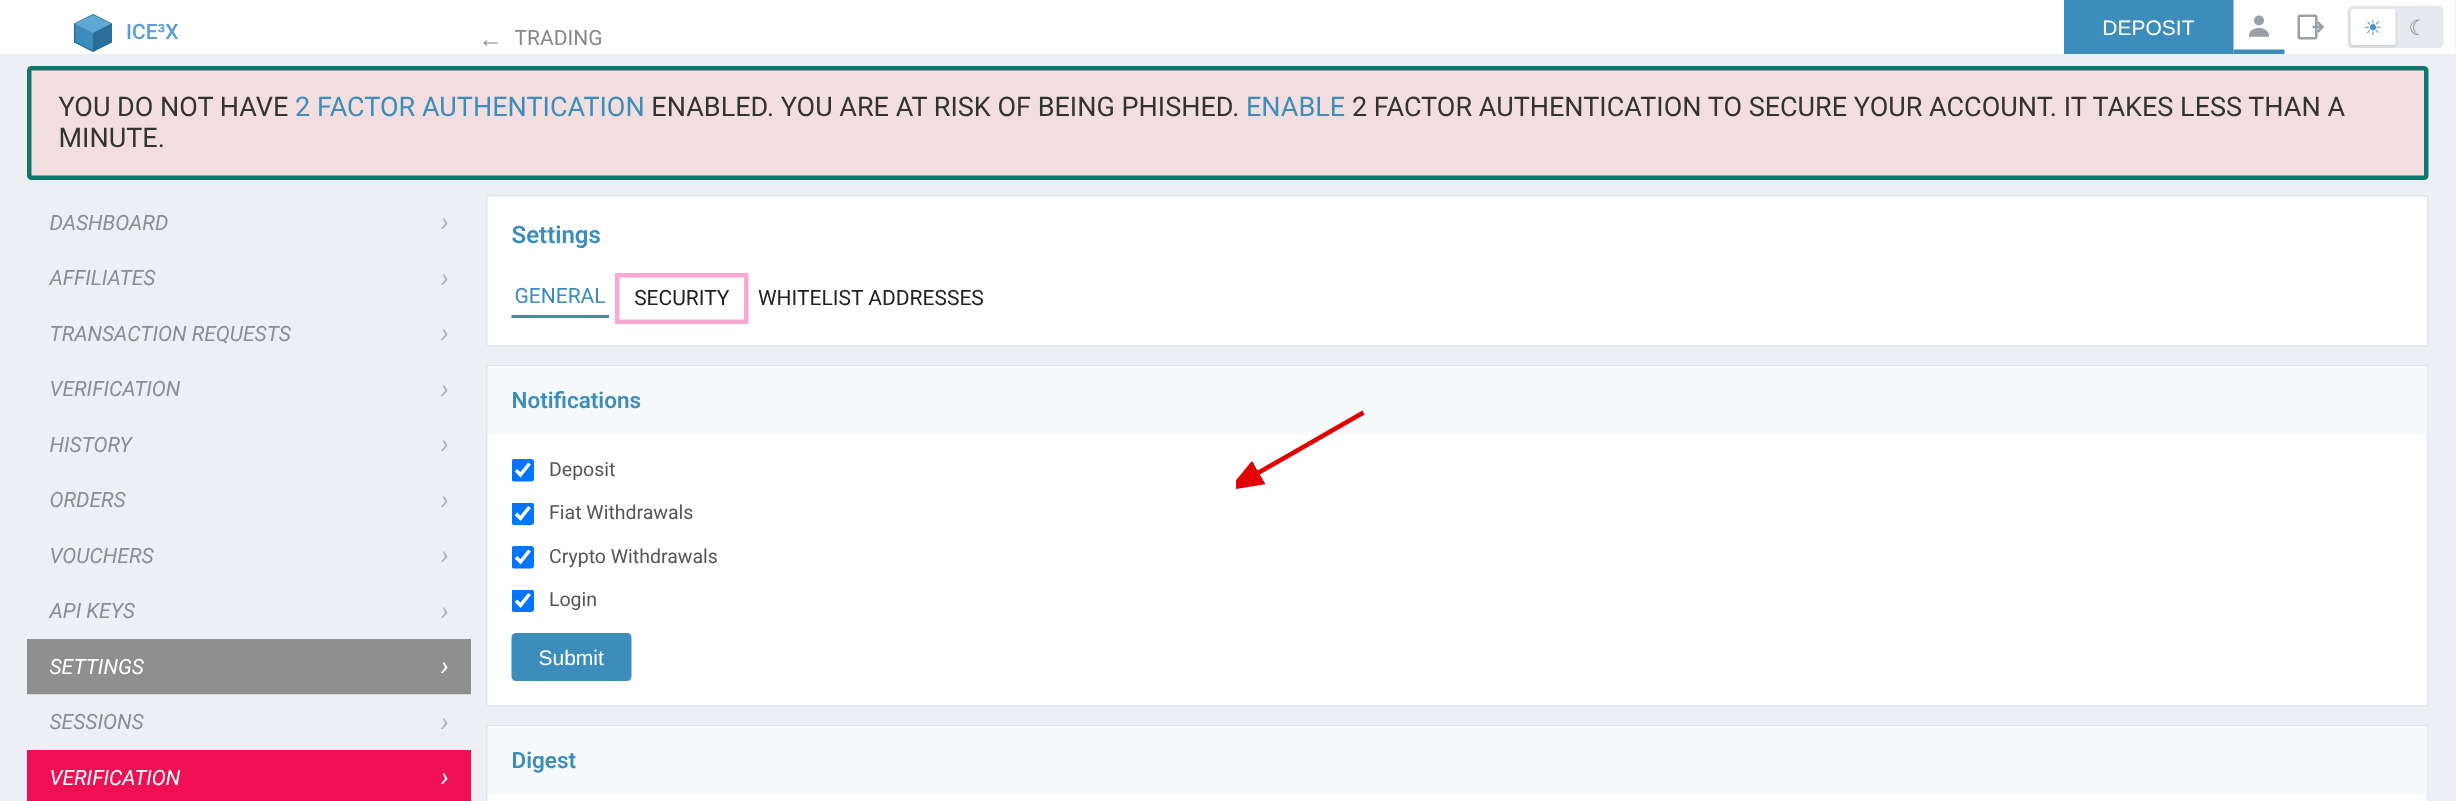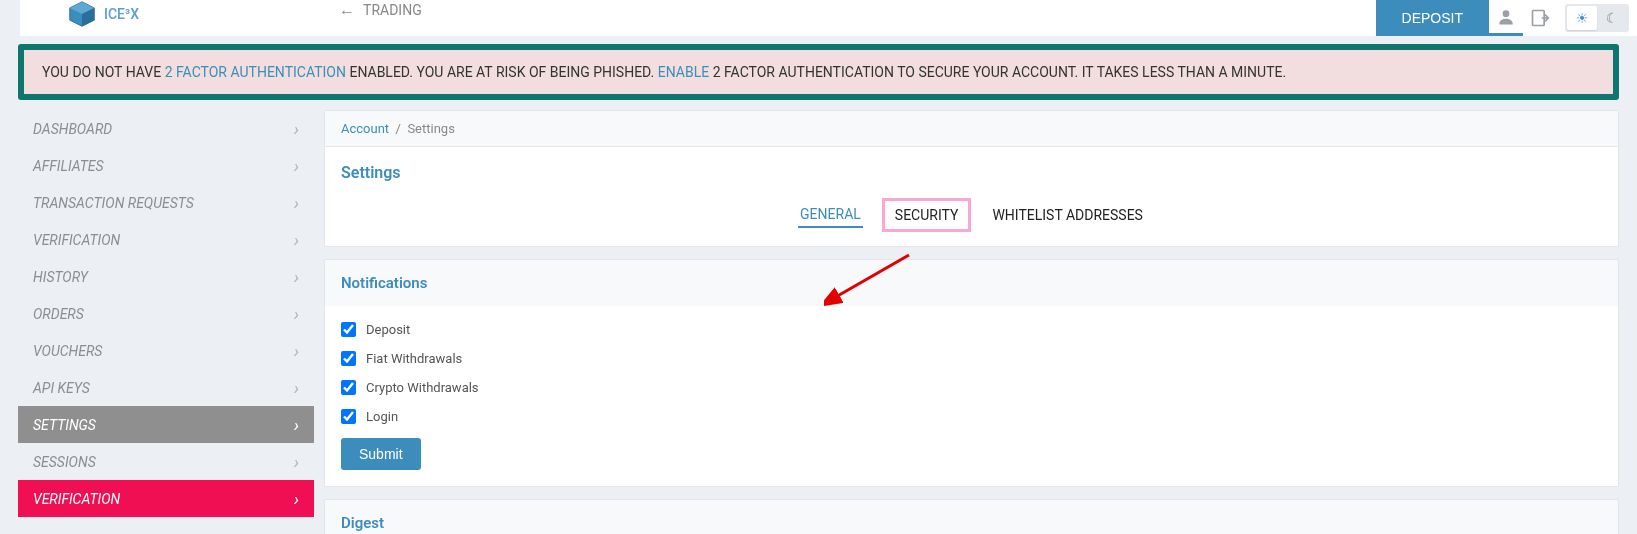--- a/index.html
+++ b/index.html
@@ -1,51 +1,51 @@
 <!DOCTYPE html>
 <html><head>
 <meta charset="utf-8">
 <style>
 * { margin: 0; padding: 0; box-sizing: border-box; }
 body { font-family: -apple-system, BlinkMacSystemFont, "Segoe UI", Roboto, sans-serif; background: #ecf0f5; width: 1637px; }
-.topbar { background: #fff; height: 36px; display: flex; align-items: flex-start; padding: 0 0 0 48px; margin-left: 20px; }
+.topbar { background: #fff; height: 36px; display: flex; align-items: flex-end; padding: 0 0 0 48px; }
 .logo { display: flex; align-items: center; gap: 8px; }
 .logo-cube { width: 28px; height: 28px; }
 .logo-text { font-size: 14px; color: #5a9fd4; font-weight: 500; }
 .topbar-nav { margin-left: 200px; display: flex; align-items: center; gap: 8px; color: #888; font-size: 14px; }
 .back-arrow { font-size: 16px; }
 .topbar-right { margin-left: auto; display: flex; align-items: center; height: 100%; }
 .deposit-btn { background: #3c8dbc; color: #fff; height: 100%; padding: 0 26px; display: flex; align-items: center; font-size: 14px; font-weight: 500; border: none; cursor: pointer; }
 .icon-btn { width: 34px; height: 100%; display: flex; align-items: center; justify-content: center; color: #9aa0a6; cursor: pointer; }
 .icon-btn.profile { border-bottom: 3px solid #3c8dbc; }
 .theme-toggle { display: flex; align-items: center; background: #e5e8ec; border-radius: 3px; margin: 4px 8px; padding: 2px; }
 .theme-half { width: 30px; height: 24px; display: flex; align-items: center; justify-content: center; font-size: 14px; color: #888; }
 .theme-half.active { background: #fff; border-radius: 2px; color: #4a90d9; box-shadow: 0 1px 2px rgba(0,0,0,0.1); }
 
 .page { padding: 8px 18px; }
-.alert { background: #f2dede; border: 6px solid #0f766e; color: #333; padding: 14px 18px; border-radius: 3px; font-size: 14px; margin-bottom: 10px; }
+.alert { background: #f2dede; border: 3px solid #0f766e; color: #333; padding: 14px 18px; border-radius: 3px; font-size: 18px; margin-bottom: 10px; }
 .alert a { color: #3c8dbc; text-decoration: none; }
 
 .content { display: flex; gap: 10px; }
 .sidebar { width: 296px; flex-shrink: 0; font-style: italic; }
 .side-item { display: flex; align-items: center; justify-content: space-between; padding: 8px 15px; font-size: 14px; color: #8a8e93; cursor: pointer; background: #ecf0f5; }
 .side-item .chev { color: #b0b4b9; font-size: 18px; }
 .side-item.active { background: #8f8f8f; color: #fff; }
 .side-item.active .chev { color: #fff; }
 .side-item.verify { background: #f00f53; color: #fff; }
 .side-item.verify .chev { color: #fff; }
 
 .main { flex: 1; }
 .panel { background: #fff; border: 1px solid #e2e6ea; border-radius: 2px; margin-bottom: 12px; }
 .panel-head { background: #f8f9fa; padding: 10px 16px; border-bottom: 1px solid #e2e6ea; border-radius: 2px 2px 0 0; }
 .breadcrumb { font-size: 13px; color: #888; }
 .breadcrumb a { color: #3c8dbc; text-decoration: none; }
 .settings-head { padding: 16px 16px 0 16px; }
 .settings-title { color: #3c8dbc; font-size: 16px; font-weight: 600; margin-bottom: 16px; }
-.tabs { display: flex; gap: 19px; align-items: center; padding: 0 0 14px 0; justify-content: center; }
+.tabs { display: flex; gap: 4px; align-items: center; padding: 0 0 14px 0; }
 .tab { font-size: 14px; color: #222; cursor: pointer; padding: 4px 2px; }
 .tab.general { color: #3c8dbc; border-bottom: 2px solid #3c8dbc; }
 .tab.security { border: 3px solid #f9a8d4; padding: 6px 10px; position: relative; }
 
 .arrow-annotation { position: absolute; top: 140px; left: 500px; pointer-events: none; z-index: 10; }
 
 .row { display: flex; gap: 12px; flex-direction: column; }
 .col { flex: 1; }
 .card-head { background: #f8f9fa; border: 1px solid #e2e6ea; border-bottom: none; padding: 14px 16px; border-radius: 2px 2px 0 0; }
 .card-title { color: #3c8dbc; font-size: 15px; font-weight: 600; }
@@ -151,27 +151,20 @@
       <svg class="arrow-annotation" width="100" height="60">
         <defs>
             <marker id="ah" markerWidth="10" markerHeight="10" refX="2" refY="3" orient="auto">
               <path d="M0,0 L0,6 L8,3 z" fill="#e30000"></path>
             </marker>
           </defs>
         <line x1="85" y1="5" x2="10" y2="48" stroke="#e30000" stroke-width="3" marker-end="url(#ah)"></line>
       </svg>
 
       <div class="panel">
-        <div class="panel-head">
-          <div class="breadcrumb">
-            <a href="#">Account</a>
-            &nbsp;<span>/</span>&nbsp;
-            <span>Settings</span>
-          </div>
-        </div>
         <div class="settings-head">
           <div class="settings-title">Settings</div>
           <div class="tabs">
             <div class="tab general">GENERAL</div>
             <div class="tab security">SECURITY</div>
             <div class="tab">WHITELIST ADDRESSES</div>
           </div>
         </div>
       </div>
 

